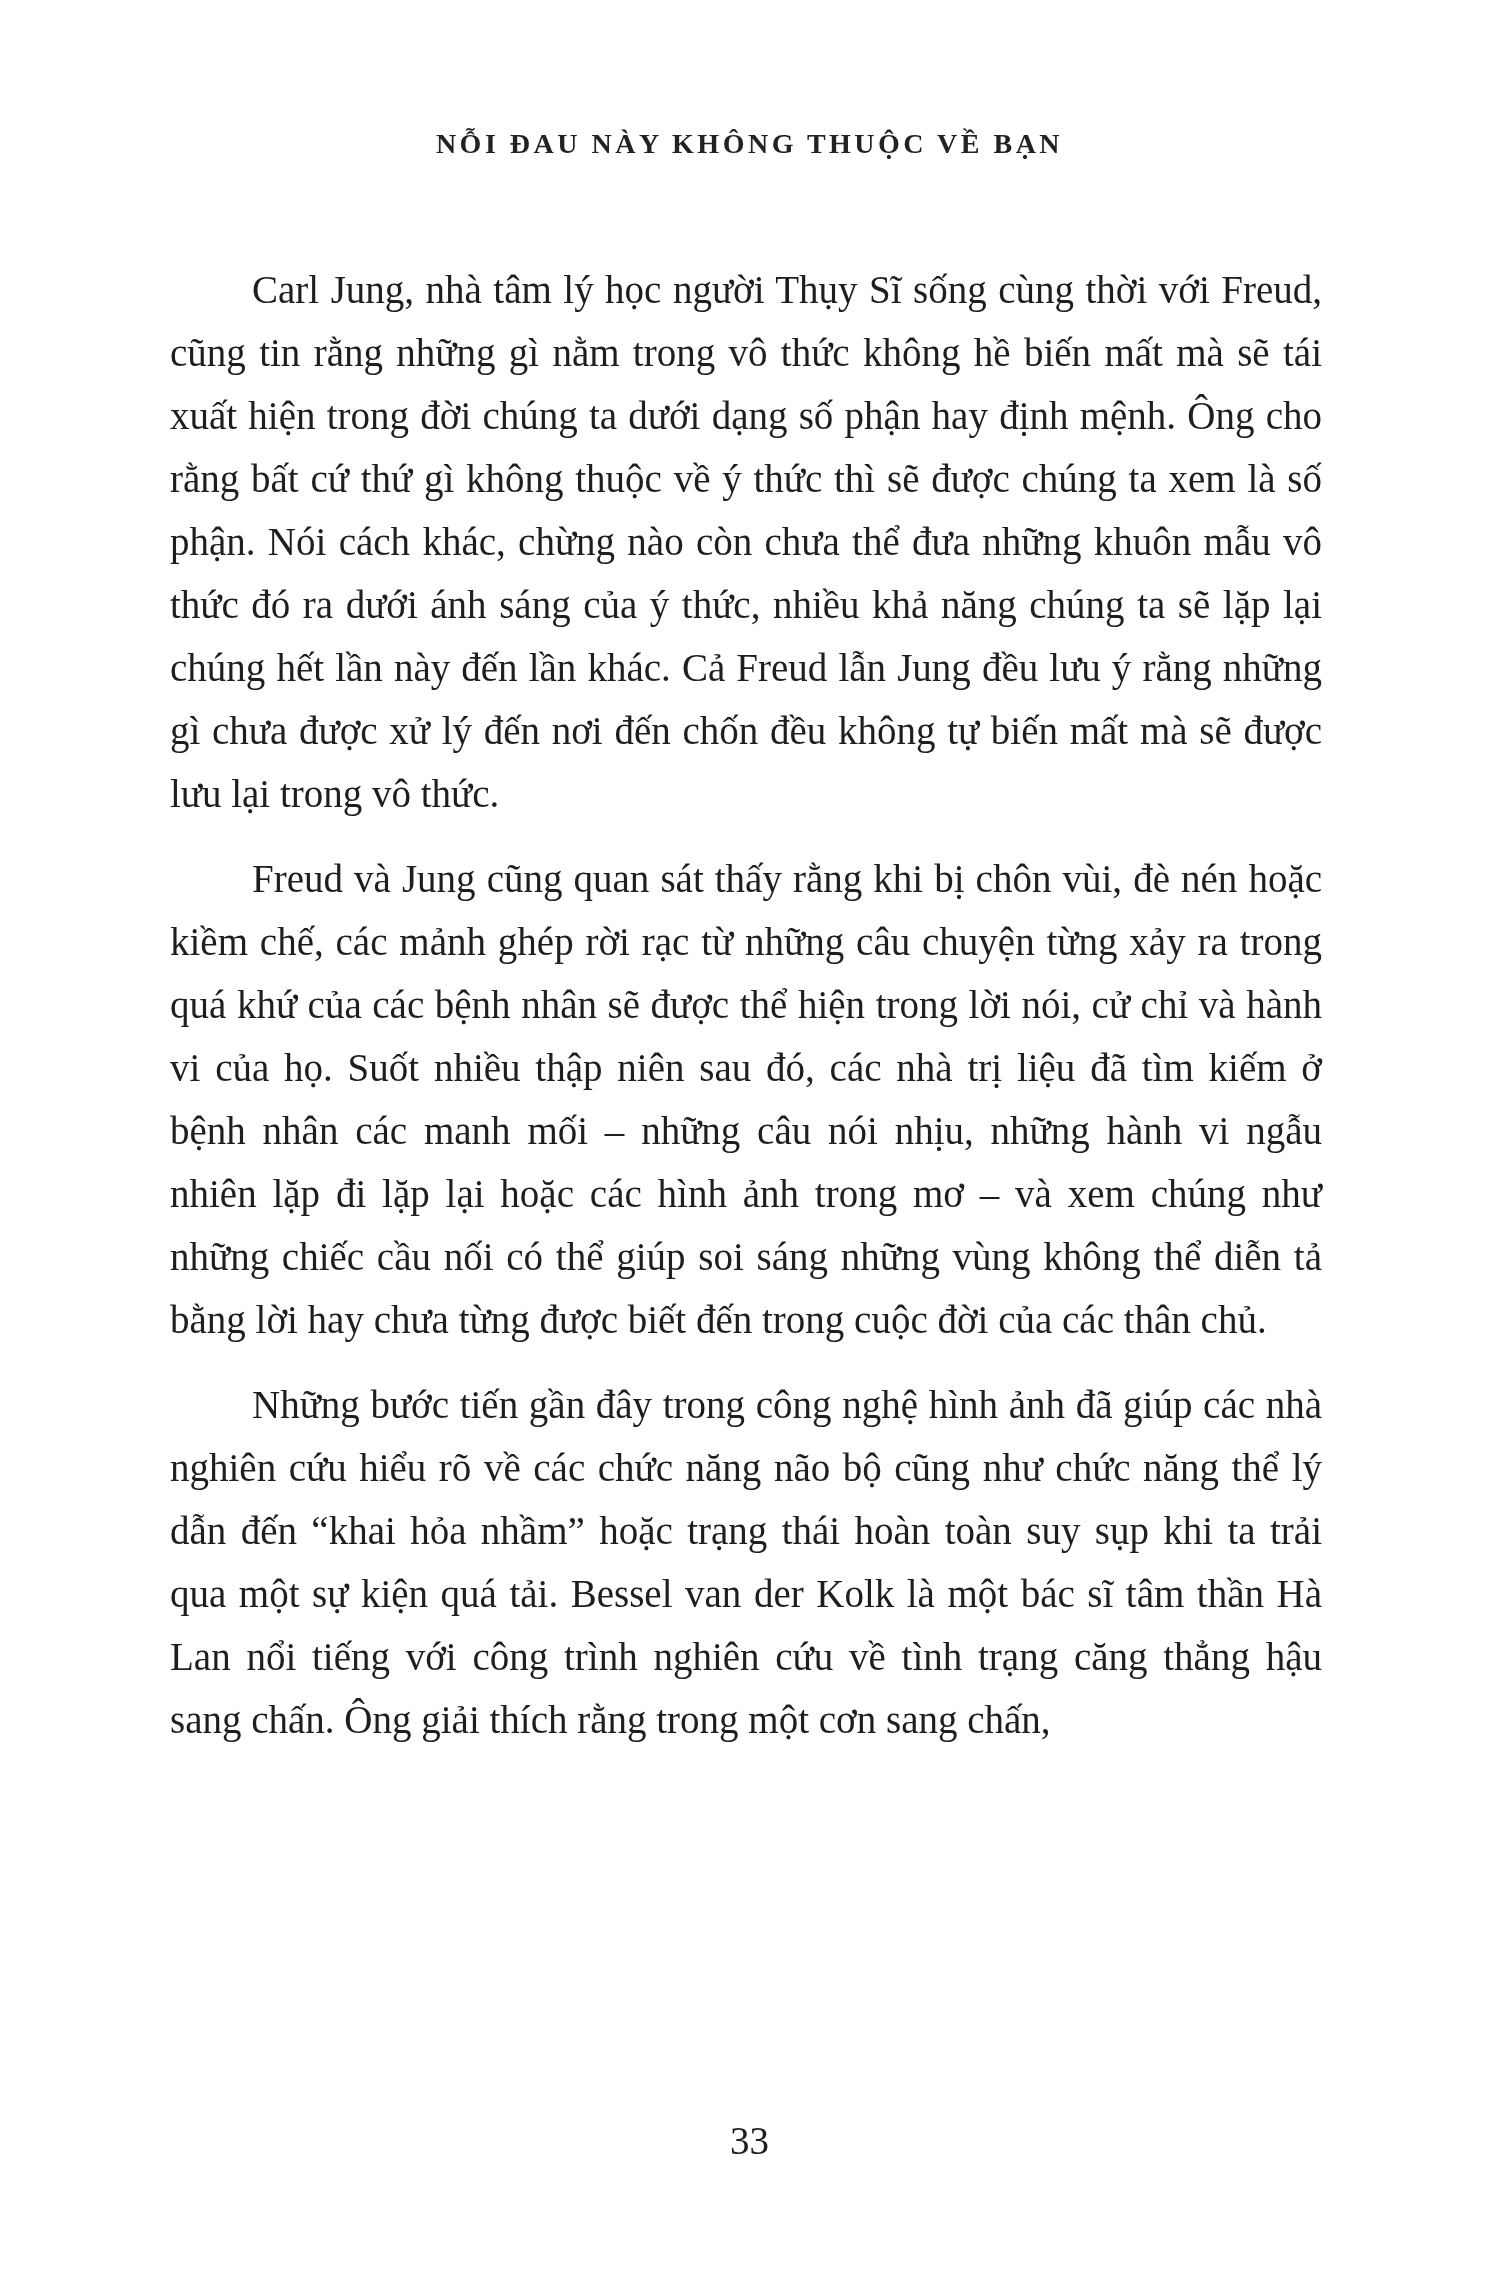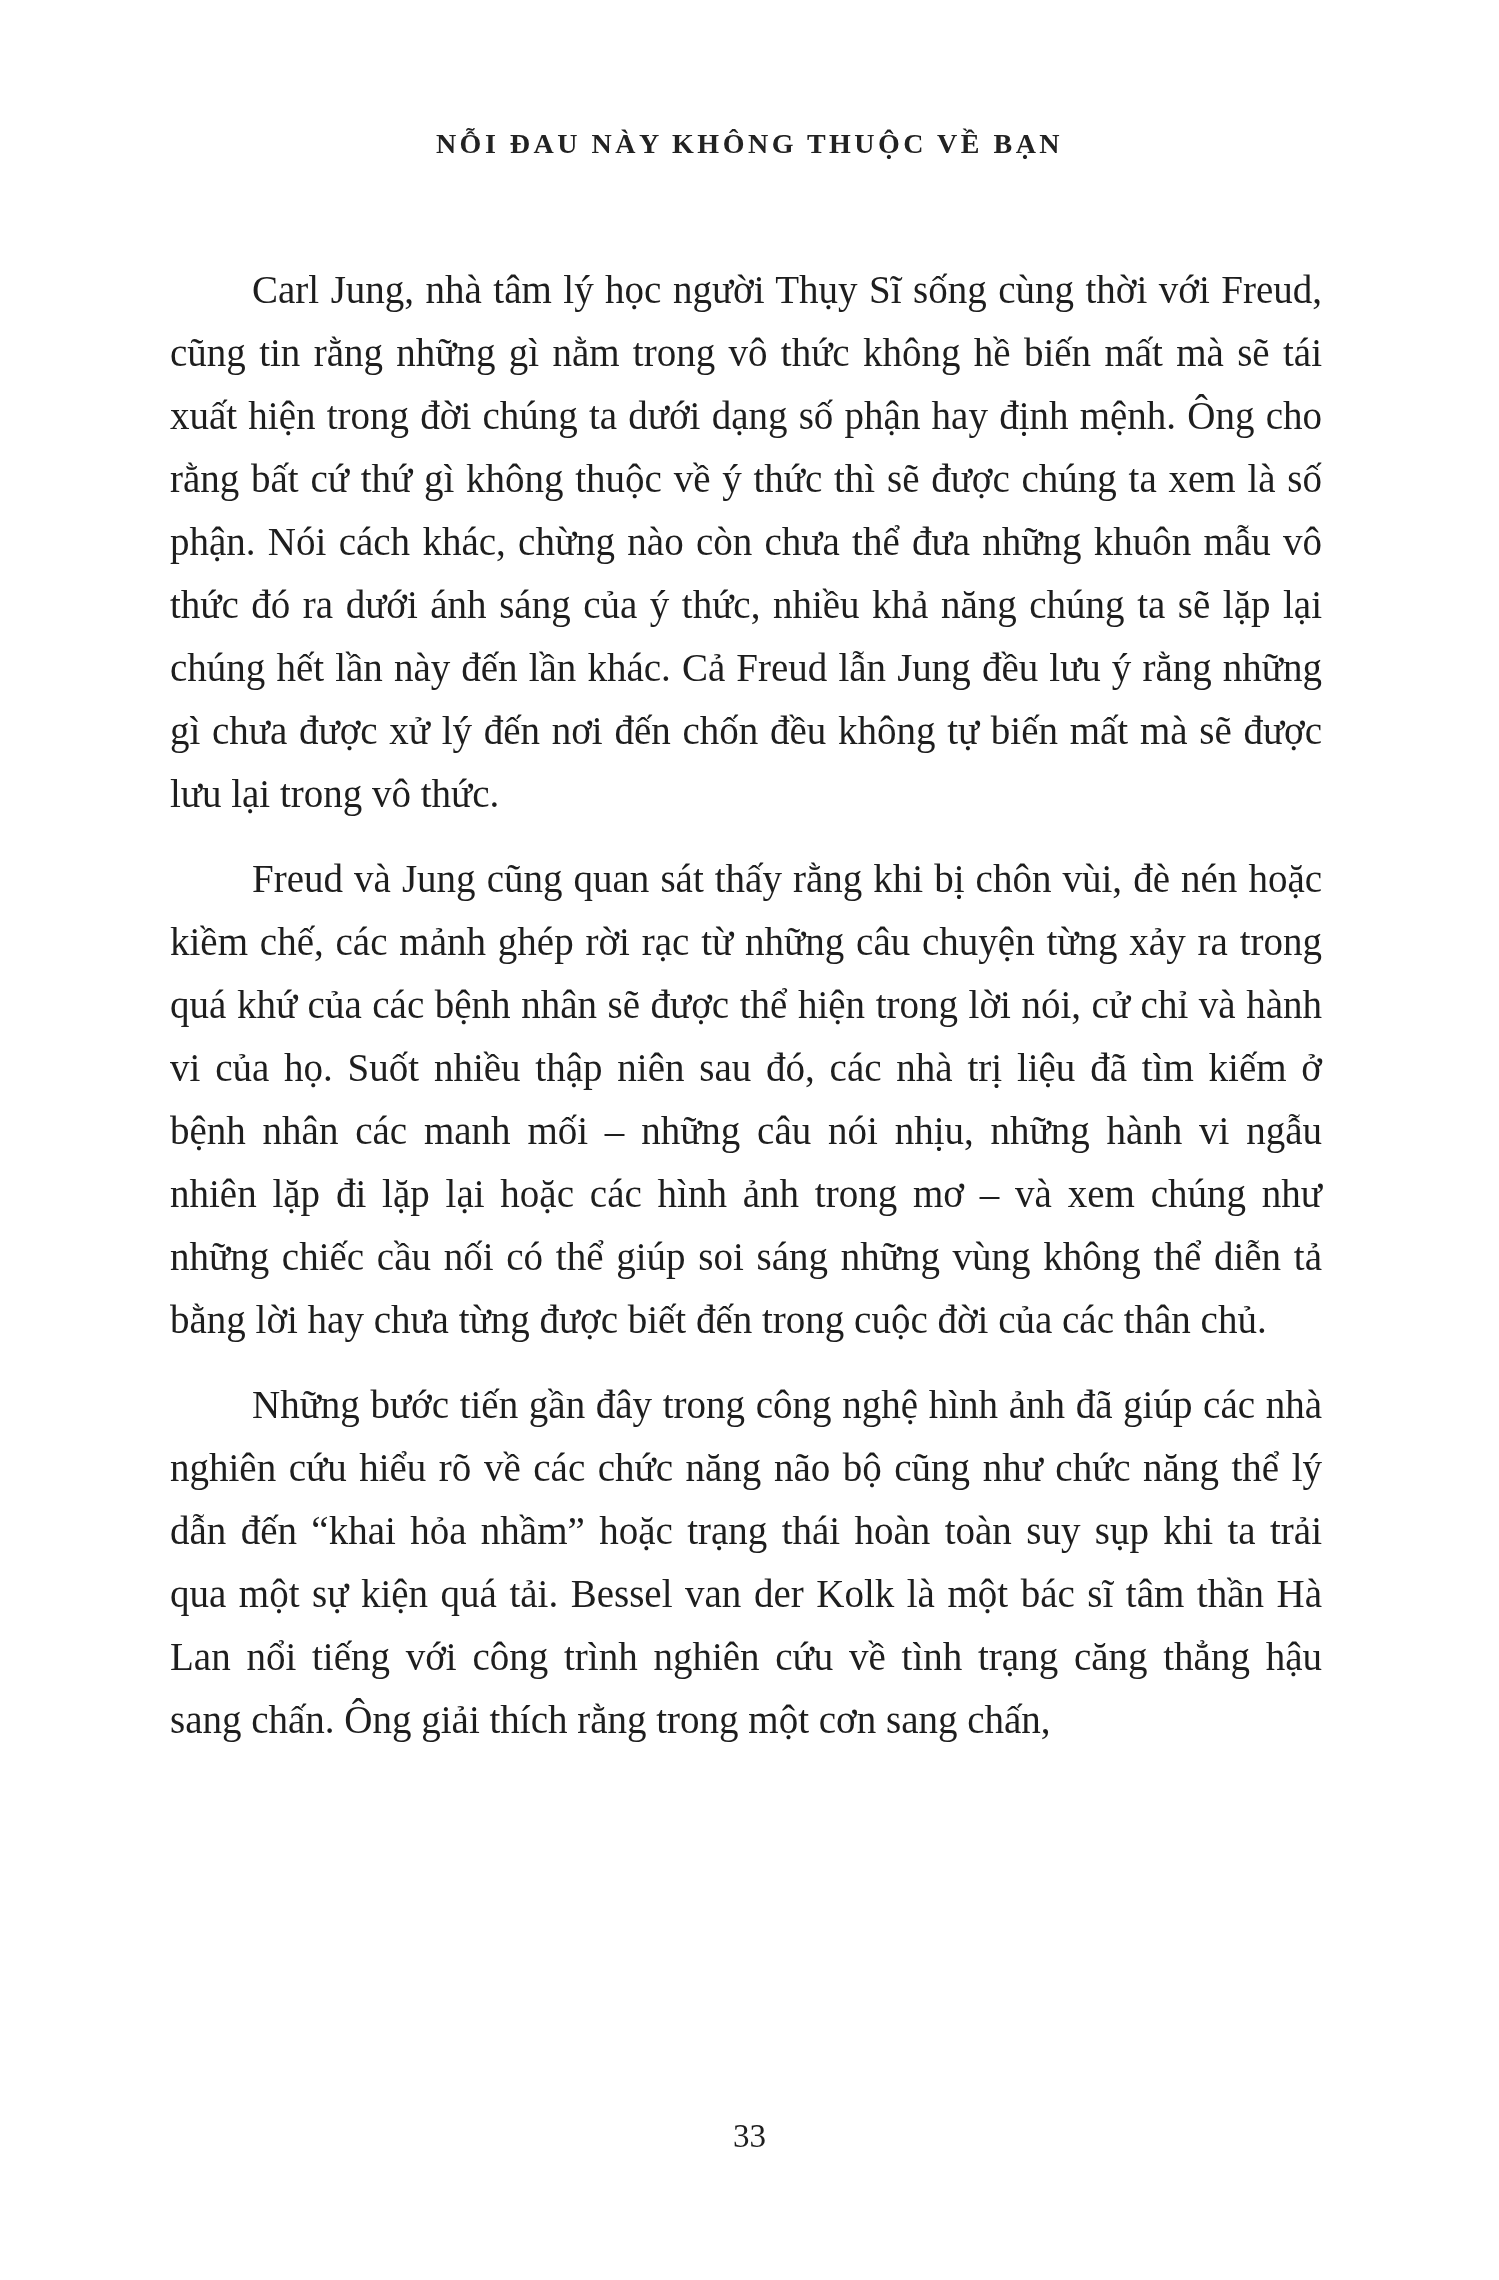--- a/index.html
+++ b/index.html
@@ -41,21 +41,21 @@
   .content p {
     margin: 0 8px 22px 0;
     text-indent: 82px;
   }
   .page-number {
     position: absolute;
     top: 2118px;
     left: 0;
     width: 100%;
     text-align: center;
-    font-size: 33px;
+    font-size: 39px;
     color: #1e1e1e;
   }
 </style>
 </head>
 <body>
 
 <div class="page">
 
   <div class="running-header">NỖI ĐAU NÀY KHÔNG THUỘC VỀ BẠN</div>
 

